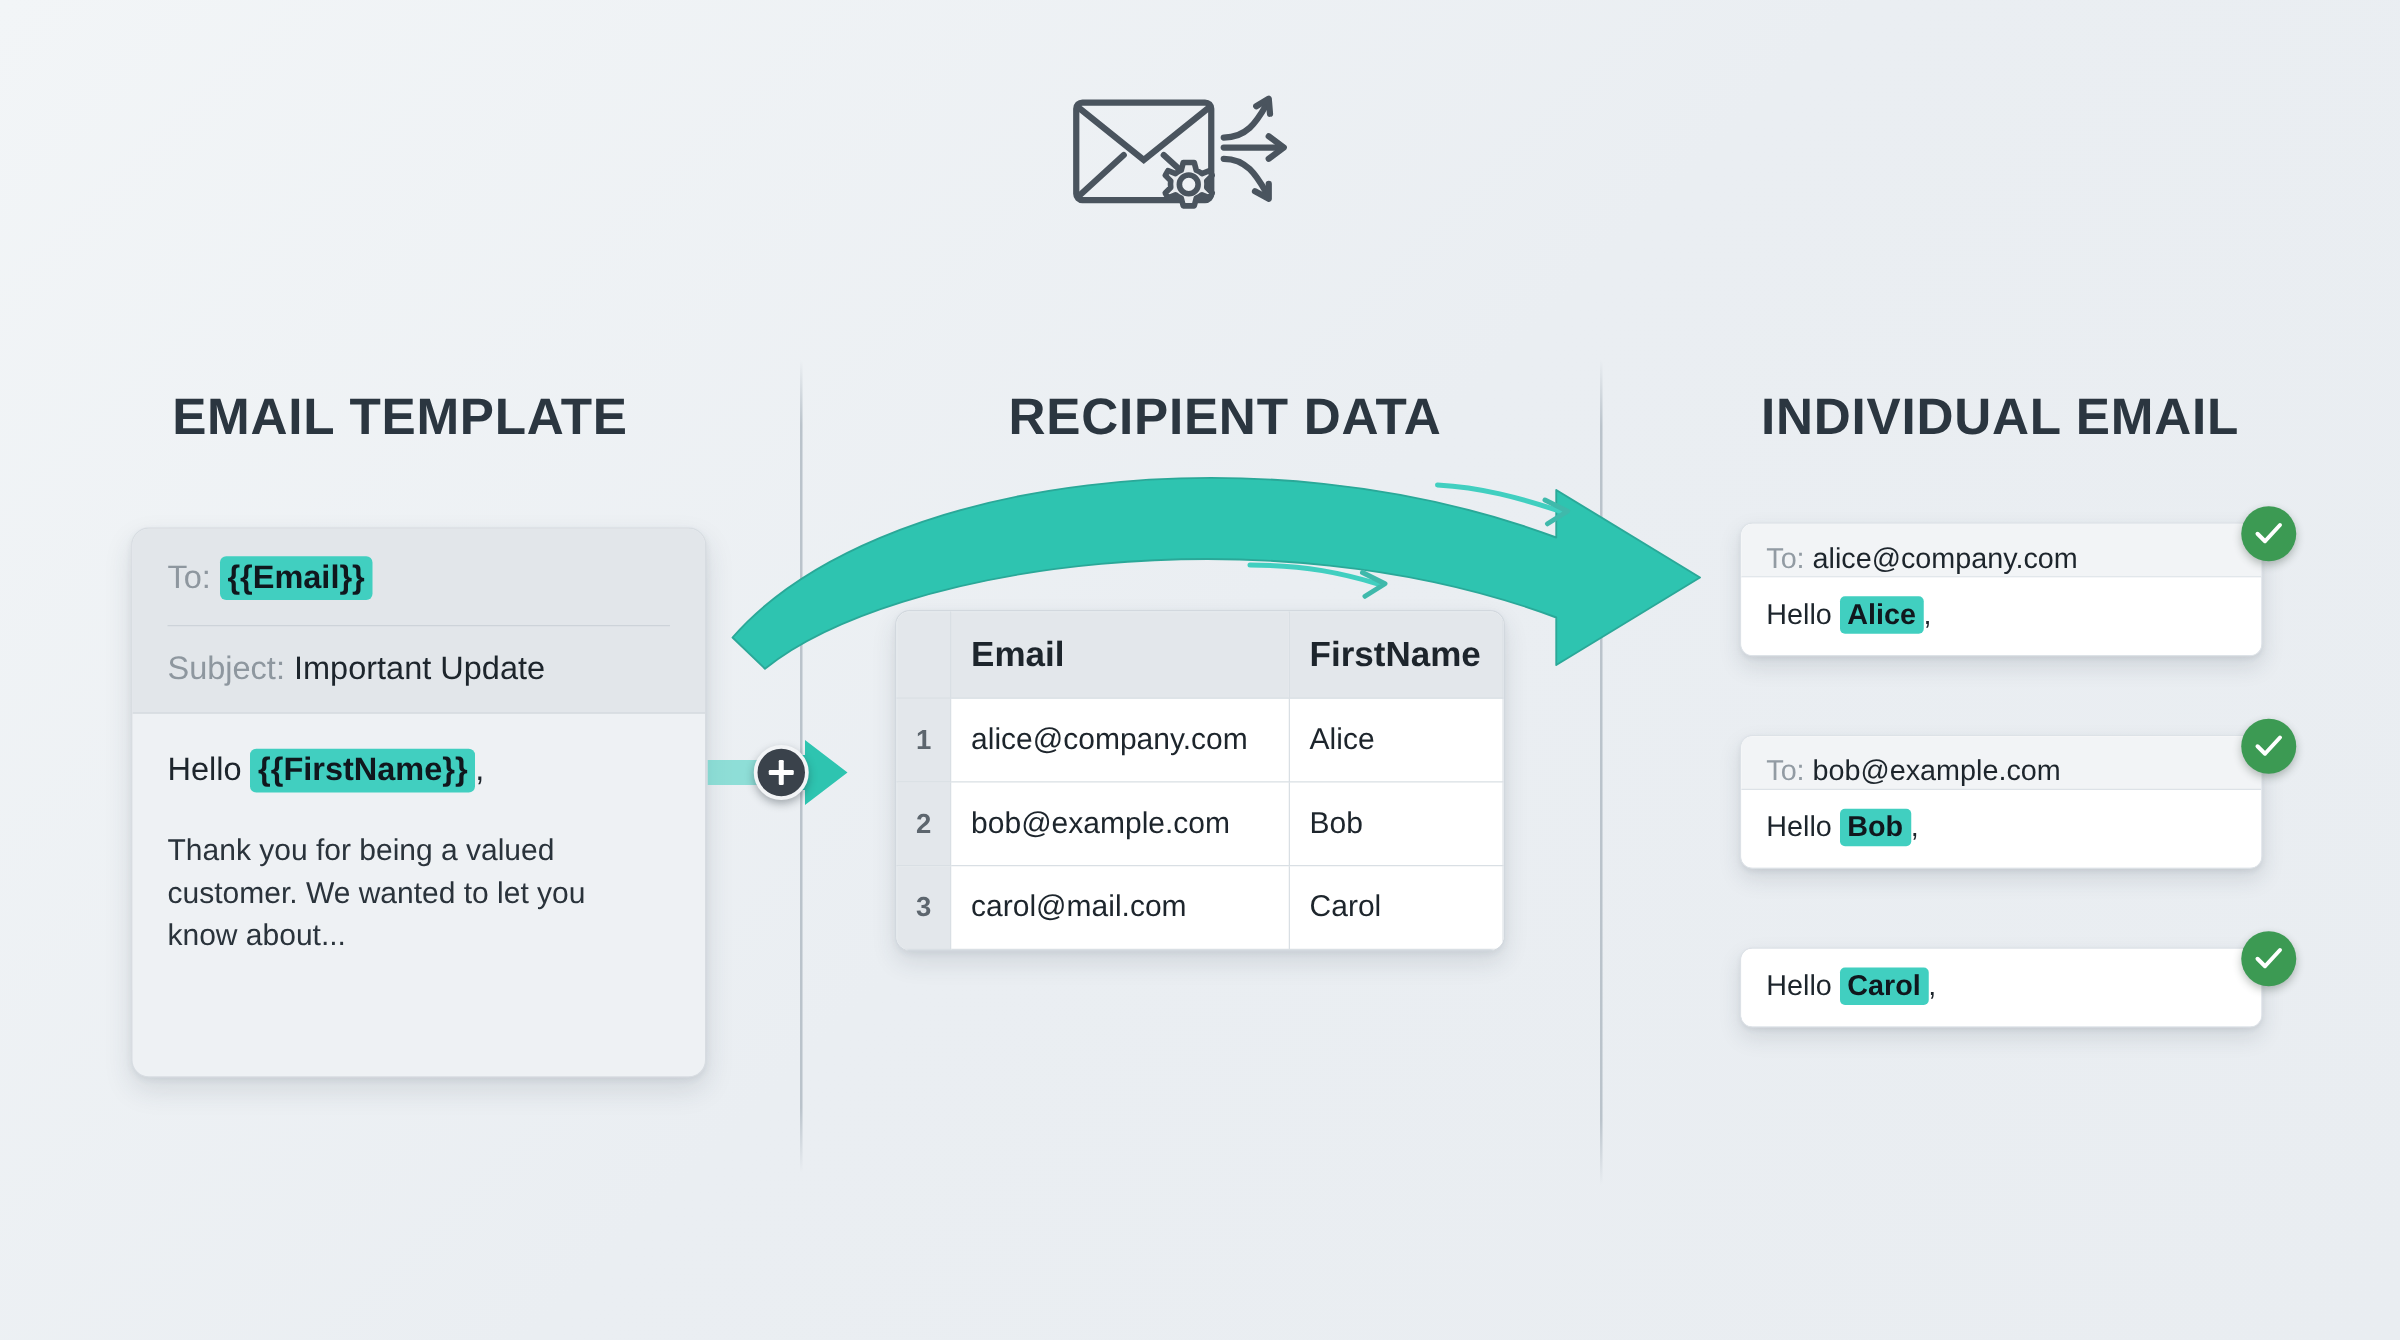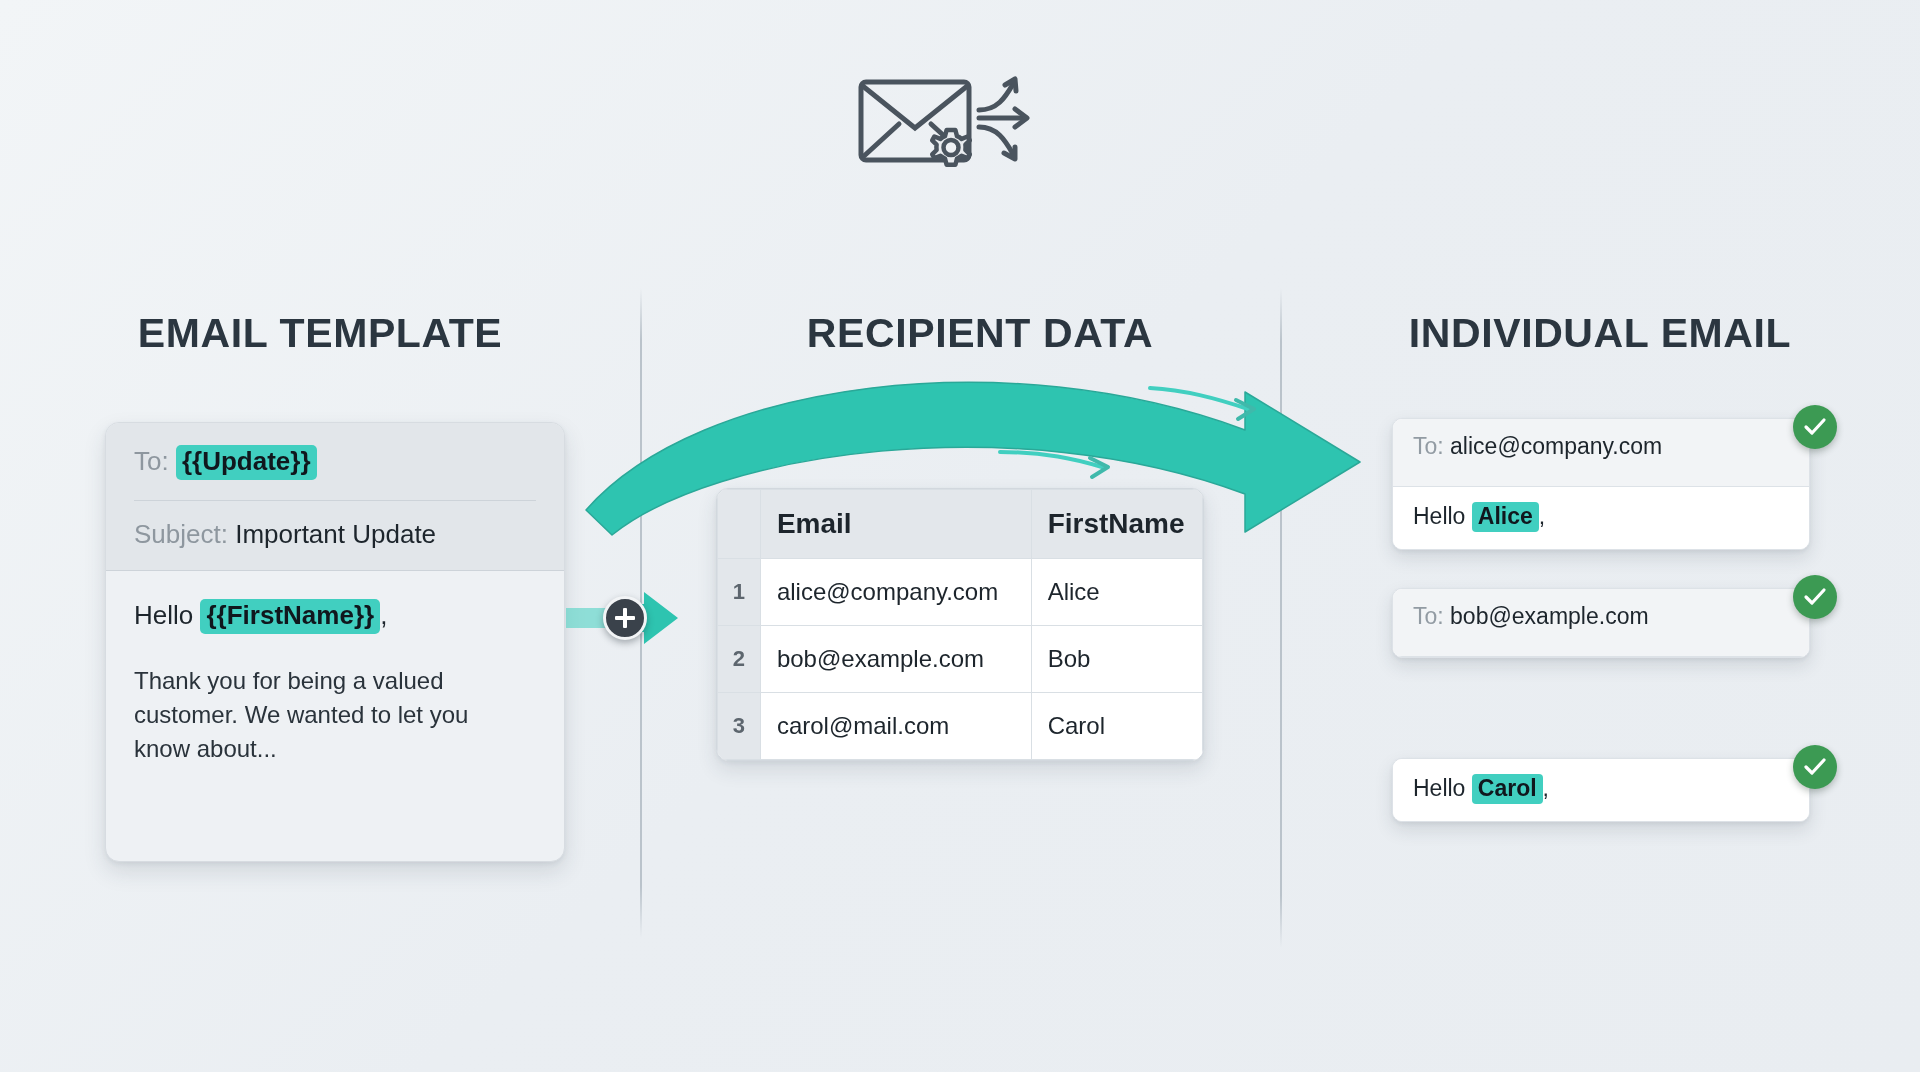--- a/index.html
+++ b/index.html
@@ -141,21 +141,21 @@
     border: 1px solid #dde2e7;
     box-shadow: 0 8px 18px rgba(40,55,70,0.13), 0 2px 4px rgba(40,55,70,0.07);
     overflow: hidden;
   }
   #email-card-1 { top: 418px; }
   #email-card-2 { top: 588px; }
   #email-card-3 { top: 758px; }
   .ec-head {
     background: #f2f4f6;
     border-bottom: 1px solid #dde2e7;
-    padding: 14px 20px 26px 20px;
+    padding: 14px 20px 1px 20px;
     font-size: 23px; color: #1d252c; white-space: nowrap;
   }
   .ec-to { color: #929ba3; }
   .ec-body {
     background: #fff;
     padding: 15px 20px 17px 20px;
     font-size: 23px; color: #1d252c; white-space: nowrap;
   }
   .name-tag {
     display: inline-block;
@@ -213,21 +213,21 @@
     <path d="M 1150 388 C 1185 390 1215 398 1248 409" stroke="#41cfc0" stroke-width="4" fill="none" stroke-linecap="round"></path>
     <path d="M 1236 400 L 1254 409 L 1238 419" stroke="#3fb9ab" stroke-width="4" fill="none" stroke-linecap="round" stroke-linejoin="round"></path>
     <path d="M 1000 452 C 1045 452 1075 459 1102 467" stroke="#41cfc0" stroke-width="4" fill="none" stroke-linecap="round"></path>
     <path d="M 1090 458 L 1108 467 L 1092 477" stroke="#3fb9ab" stroke-width="4" fill="none" stroke-linecap="round" stroke-linejoin="round"></path>
   </svg>
 
   <div id="template-card">
     <div class="tpl-header">
       <div class="tpl-line">
         <span class="tpl-label">To:</span>
-        <span class="merge-tag">{{Update}}</span>
+        <span class="merge-tag">{{Email}}</span>
       </div>
       <div class="tpl-rule"></div>
       <div class="tpl-line">
         <span class="tpl-label">Subject:</span>
         <span>Important Update</span>
       </div>
     </div>
     <div class="tpl-body">
       <div class="tpl-greet">
         <span>Hello</span>
@@ -288,20 +288,24 @@
     <svg width="24" height="22" viewBox="0 0 24 22">
         <path d="M3 11 L9 17 L21 4" stroke="#fff" stroke-width="3.2" fill="none" stroke-linecap="round" stroke-linejoin="round"></path>
       </svg>
   </div>
 
   <div class="email-card" id="email-card-2">
     <div class="ec-head">
       <span class="ec-to">To:</span>
       <span>bob@example.com</span>
     </div>
+    <div class="ec-body">
+      <span>Hello</span>
+      <span class="name-tag">Bob</span><span>,</span>
+    </div>
   </div>
   <div class="check-badge" id="check-2">
     <svg width="24" height="22" viewBox="0 0 24 22">
         <path d="M3 11 L9 17 L21 4" stroke="#fff" stroke-width="3.2" fill="none" stroke-linecap="round" stroke-linejoin="round"></path>
       </svg>
   </div>
 
   <div class="email-card" id="email-card-3">
     <div class="ec-body">
       <span>Hello</span>

